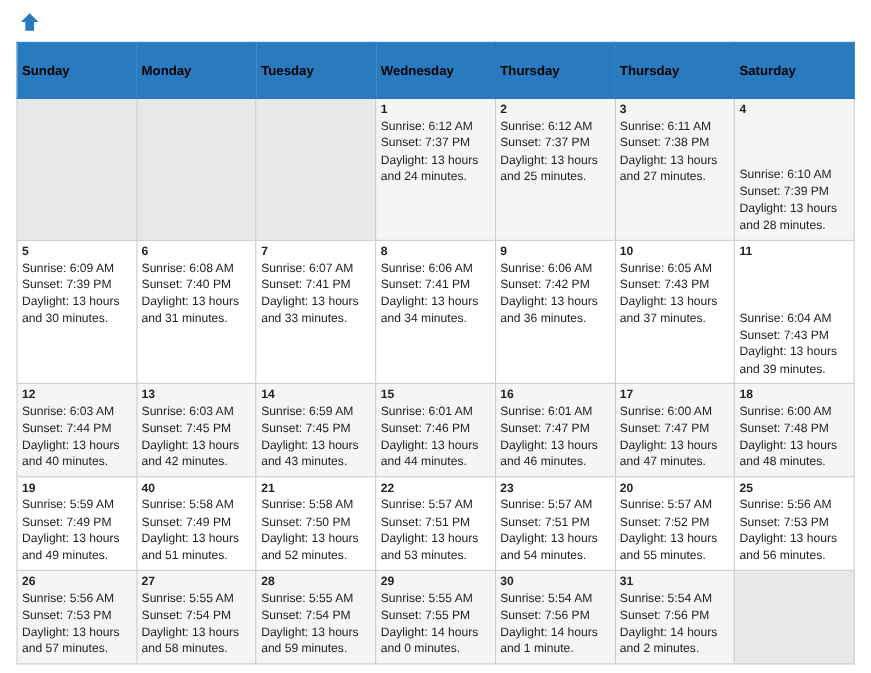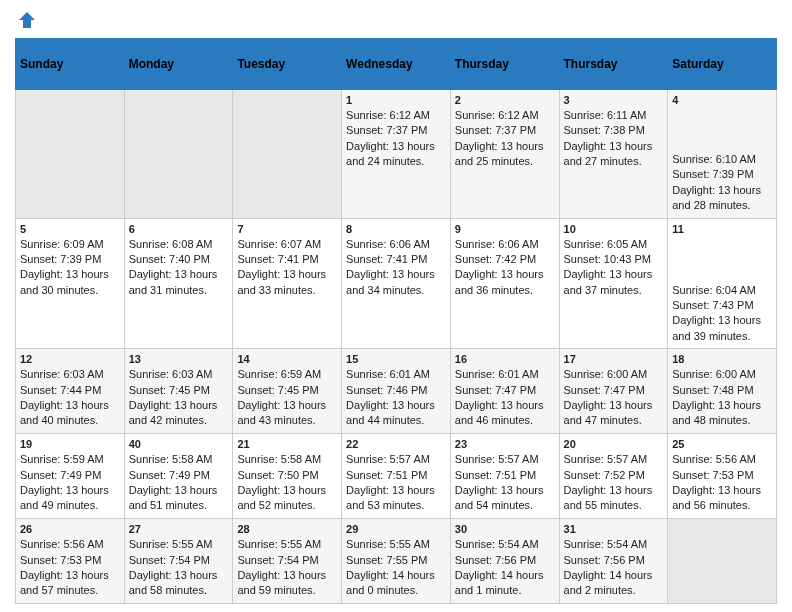--- a/index.html
+++ b/index.html
@@ -194,21 +194,21 @@
           <td>
             <div class="day-number">9</div>
             <div class="day-info" style="white-space: pre-line;">Sunrise: 6:06 AM
 Sunset: 7:42 PM
 Daylight: 13 hours
 and 36 minutes.</div>
           </td>
           <td>
             <div class="day-number">10</div>
             <div class="day-info" style="white-space: pre-line;">Sunrise: 6:05 AM
-Sunset: 10:43 PM
+Sunset: 7:43 PM
 Daylight: 13 hours
 and 37 minutes.</div>
           </td>
           <td>
             <div class="day-number">11</div>
             <div class="day-info" style="white-space: pre-line; margin-top: 48px;">Sunrise: 6:04 AM
 Sunset: 7:43 PM
 Daylight: 13 hours
 and 39 minutes.</div>
           </td>

